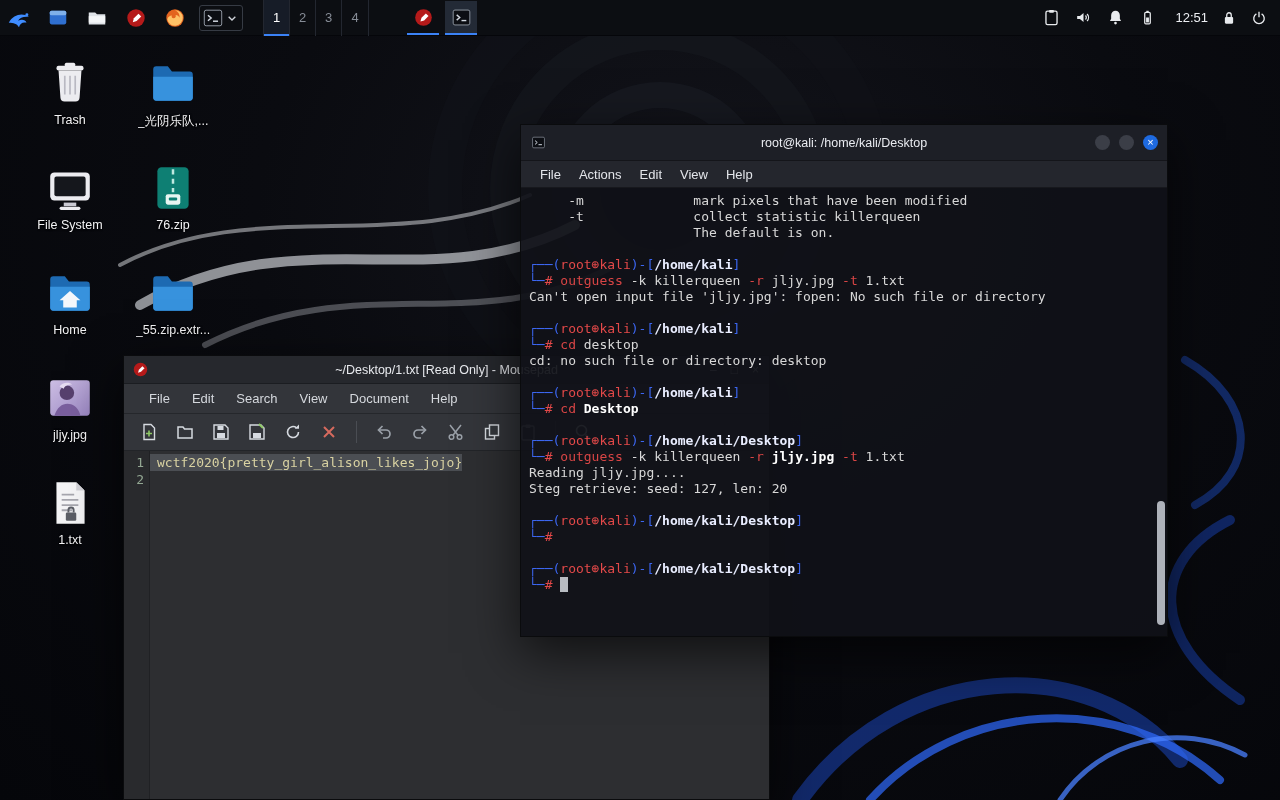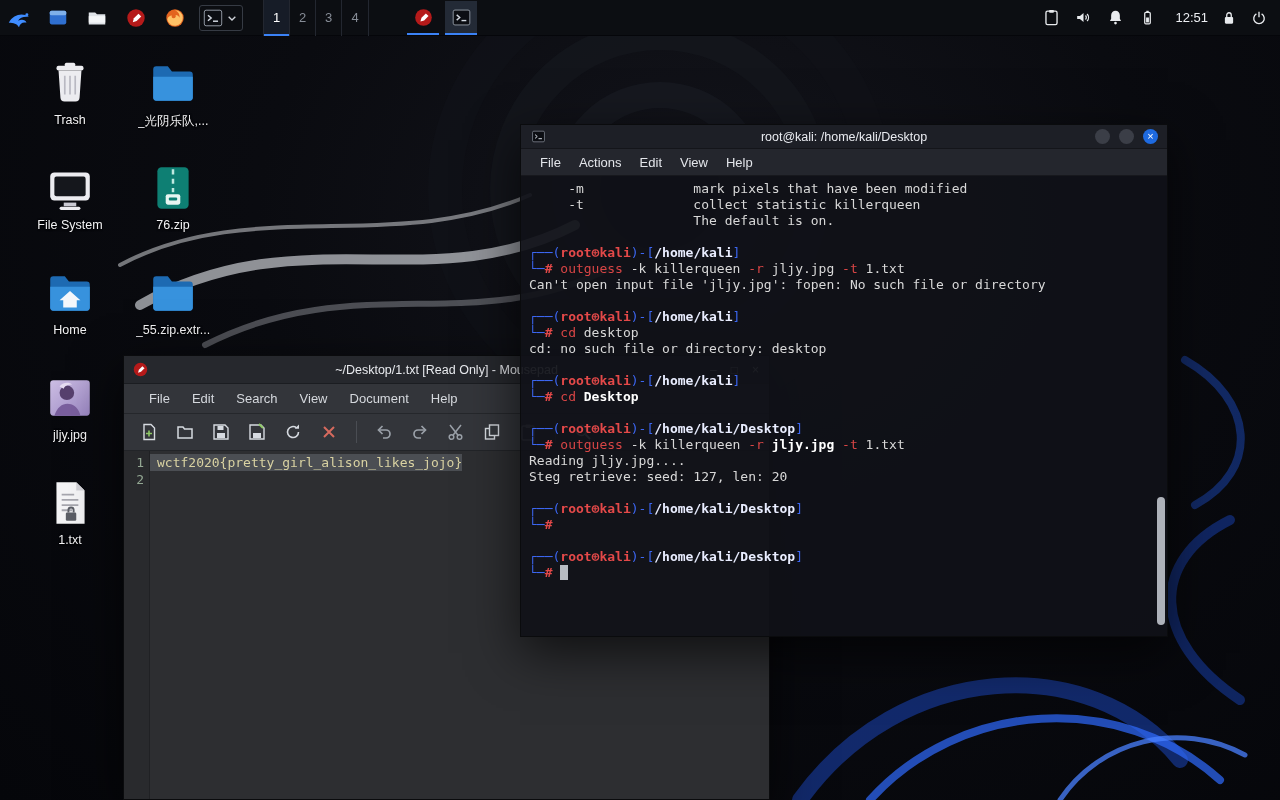--- a/index.html
+++ b/index.html
@@ -63,36 +63,36 @@
     font-family:"DejaVu Sans Mono",monospace;font-size:13px;line-height:17px}
   .m-gutter{position:absolute;left:0;top:0;bottom:0;width:26px;background:#292a2d;border-right:1px solid #202124}
   .m-lines{position:relative;padding-top:3px}
   .eline{display:flex;height:17px;white-space:pre}
   .lnum{width:26px;text-align:right;padding-right:6px;color:var(--ed-num);flex:none}
   .etext{padding-left:7px;color:#d3d7cf}
   .etext.sel{background:var(--ed-selbg);color:var(--ed-seltext)}
 
   
   #terminal{left:520px;top:124px;width:648px;height:513px;z-index:20;display:flex;flex-direction:column}
-  .t-titlebar{height:24px;background:#1d1f26;display:flex;align-items:center;position:relative;
+  .t-titlebar{height:36px;background:#1d1f26;display:flex;align-items:center;position:relative;
     border-bottom:1px solid #14151a}
   .t-titlebar .ic{width:17px;height:15px;margin-left:9px;z-index:1}
   .t-title{position:absolute;left:0;right:0;text-align:center;font-size:12.5px;color:#e9ebf0}
   .t-btns{margin-left:auto;display:flex;align-items:center;gap:9px;padding-right:9px;z-index:1}
   .tb-circle{width:15px;height:15px;border-radius:50%;background:#3b3e47;display:flex;
     align-items:center;justify-content:center;font-size:11px;color:#fff;line-height:1}
   .tb-close{background:var(--tc-close)}
   .t-menubar{height:27px;background:#24262d;display:flex;align-items:center;padding-left:10px;
     border-bottom:1px solid #17181d}
   .t-menubar .menu-item{padding:0 9px;color:#e3e5ea;font-size:13px}
   .t-body{flex:1;position:relative;background:rgba(16,17,24,0.93);padding:5px 0 0 8px;overflow:hidden;
     font-family:"DejaVu Sans Mono",monospace;font-size:13px;line-height:16px}
   .tline{white-space:pre;height:16px}
   .ts-f{color:var(--tc-f)}
-  .ts-u{color:var(--tc-u);font-weight:bold}
+  .ts-u{color:var(--tc-u);font-weight:normal}
   .ts-p{color:var(--tc-p);font-weight:bold}
   .ts-r{color:var(--tc-r)}
   .ts-o{color:var(--tc-o)}
   .ts-b{color:var(--tc-b);font-weight:bold}
   .ts-c{background:var(--tc-cur);color:transparent}
   .t-scroll{position:absolute;top:2px;bottom:2px;right:2px;width:8px}
   .t-thumb{position:absolute;left:0;width:8px;top:70%;height:28%;background:#aeb2ba;border-radius:4px}
 </style>
 </head>
 <body>

